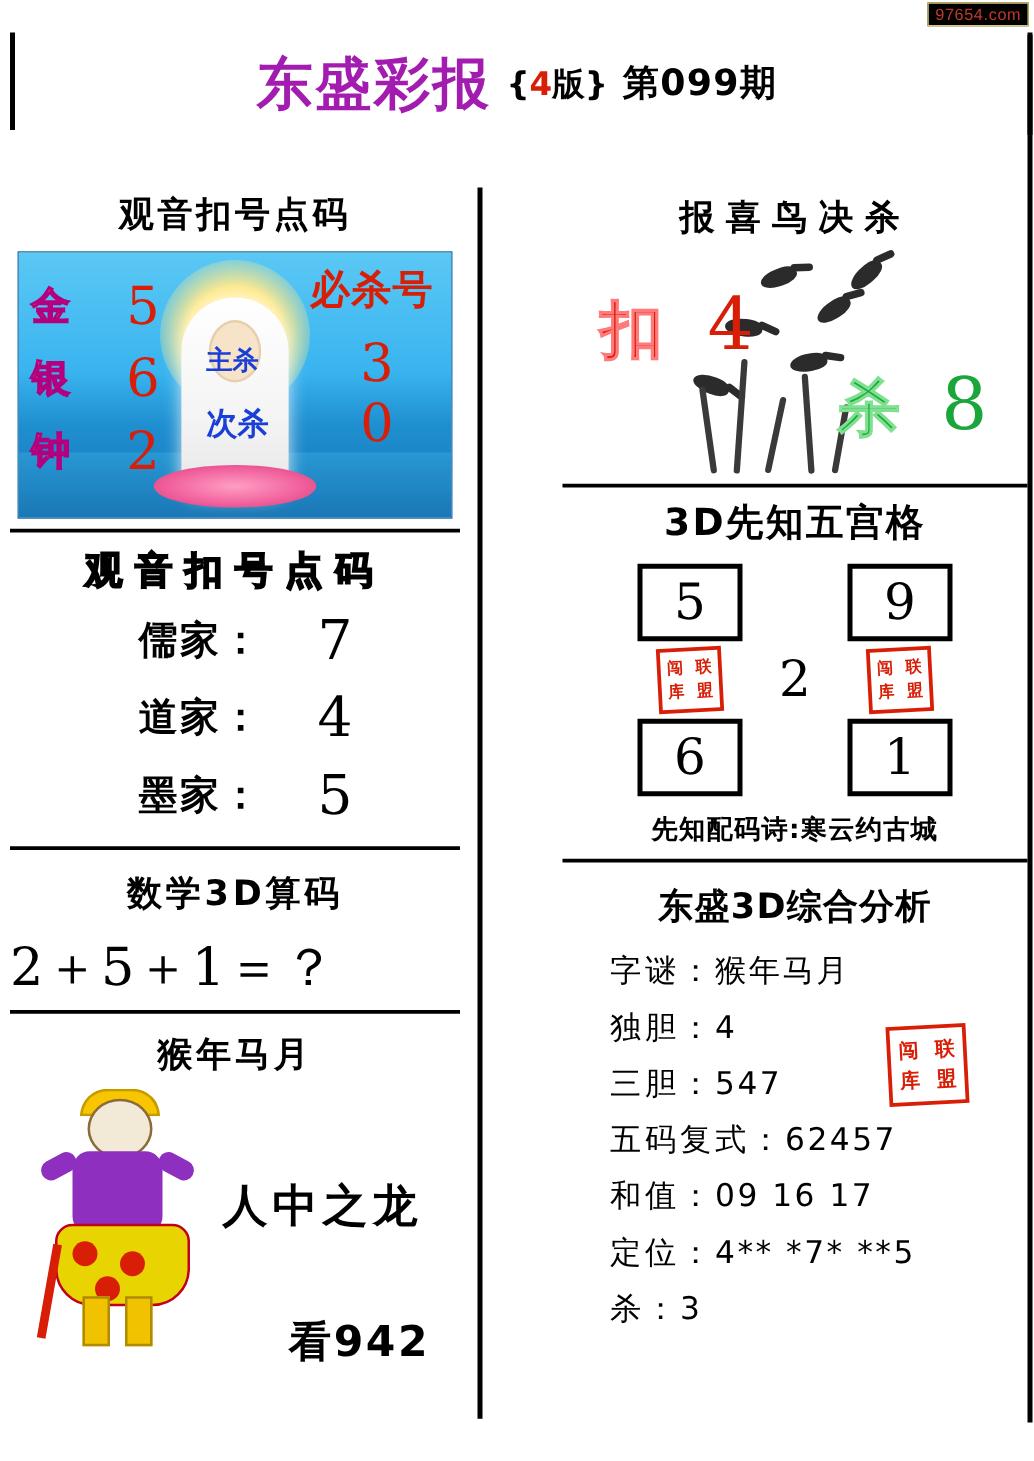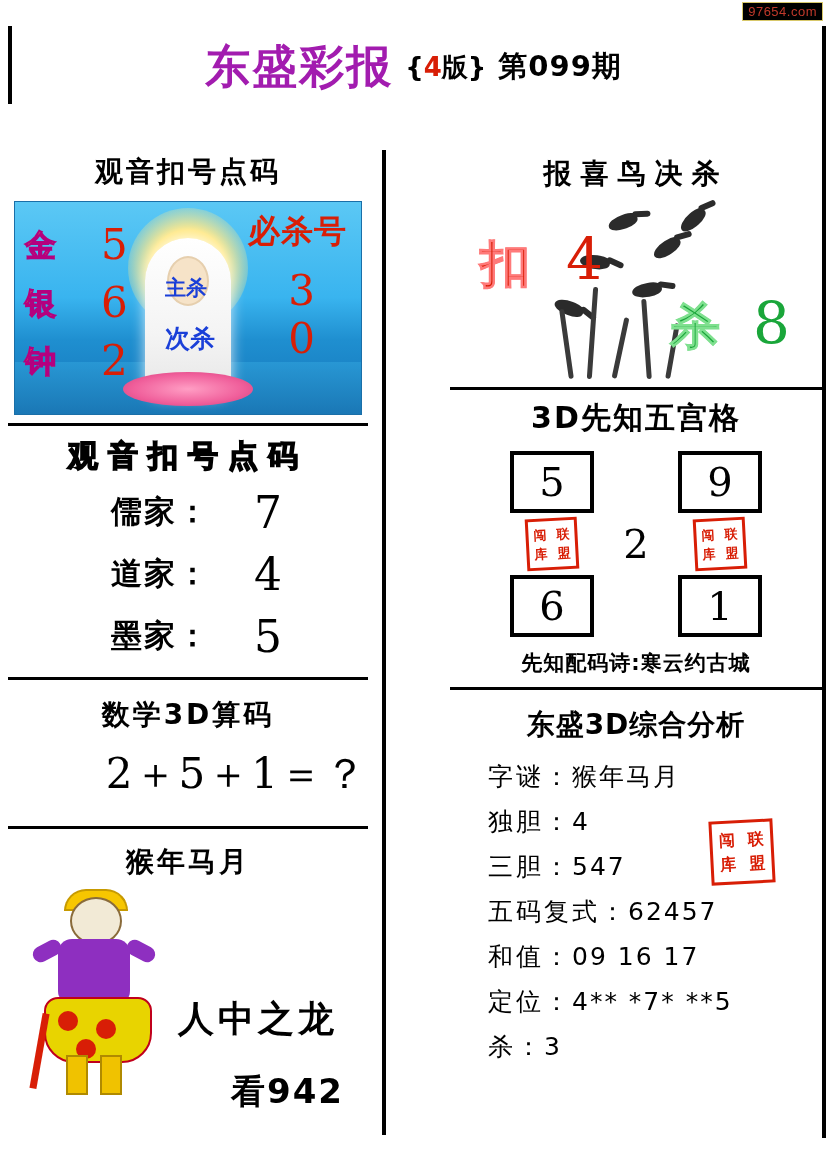--- a/index.html
+++ b/index.html
@@ -278,26 +278,26 @@
   .school-value {
     font-family: "DejaVu Serif", serif;
     font-size: 44px;
     color: #000;
     width: 90px;
     text-align: center;
   }
 
   
   .math-expr {
-    text-align: right;
+    text-align: left;
     font-family: "DejaVu Serif", serif;
     font-size: 42px;
     color: #000;
     letter-spacing: 2px;
-    padding: 6px 0 24px 0;
+    padding: 6px 0 6px 0;
   }
 
   
   .mk-wrap {
     position: relative;
     height: 230px;
   }
   .mk-figure {
     position: absolute;
     left: 22px;
@@ -395,21 +395,20 @@
   .mk-legR { left: 70px; }
   .mk-slogan {
     position: absolute;
     left: 170px;
     top: 72px;
     font-family: "DejaVu Serif", serif;
     font-weight: bold;
     font-size: 36px;
     letter-spacing: 4px;
     color: #000;
-    margin-top: 36px;
   }
   .mk-kan {
     position: absolute;
     right: 24px;
     bottom: 2px;
     font-family: "DejaVu Sans", sans-serif;
     font-weight: bold;
     font-size: 34px;
     letter-spacing: 2px;
     color: #000;

